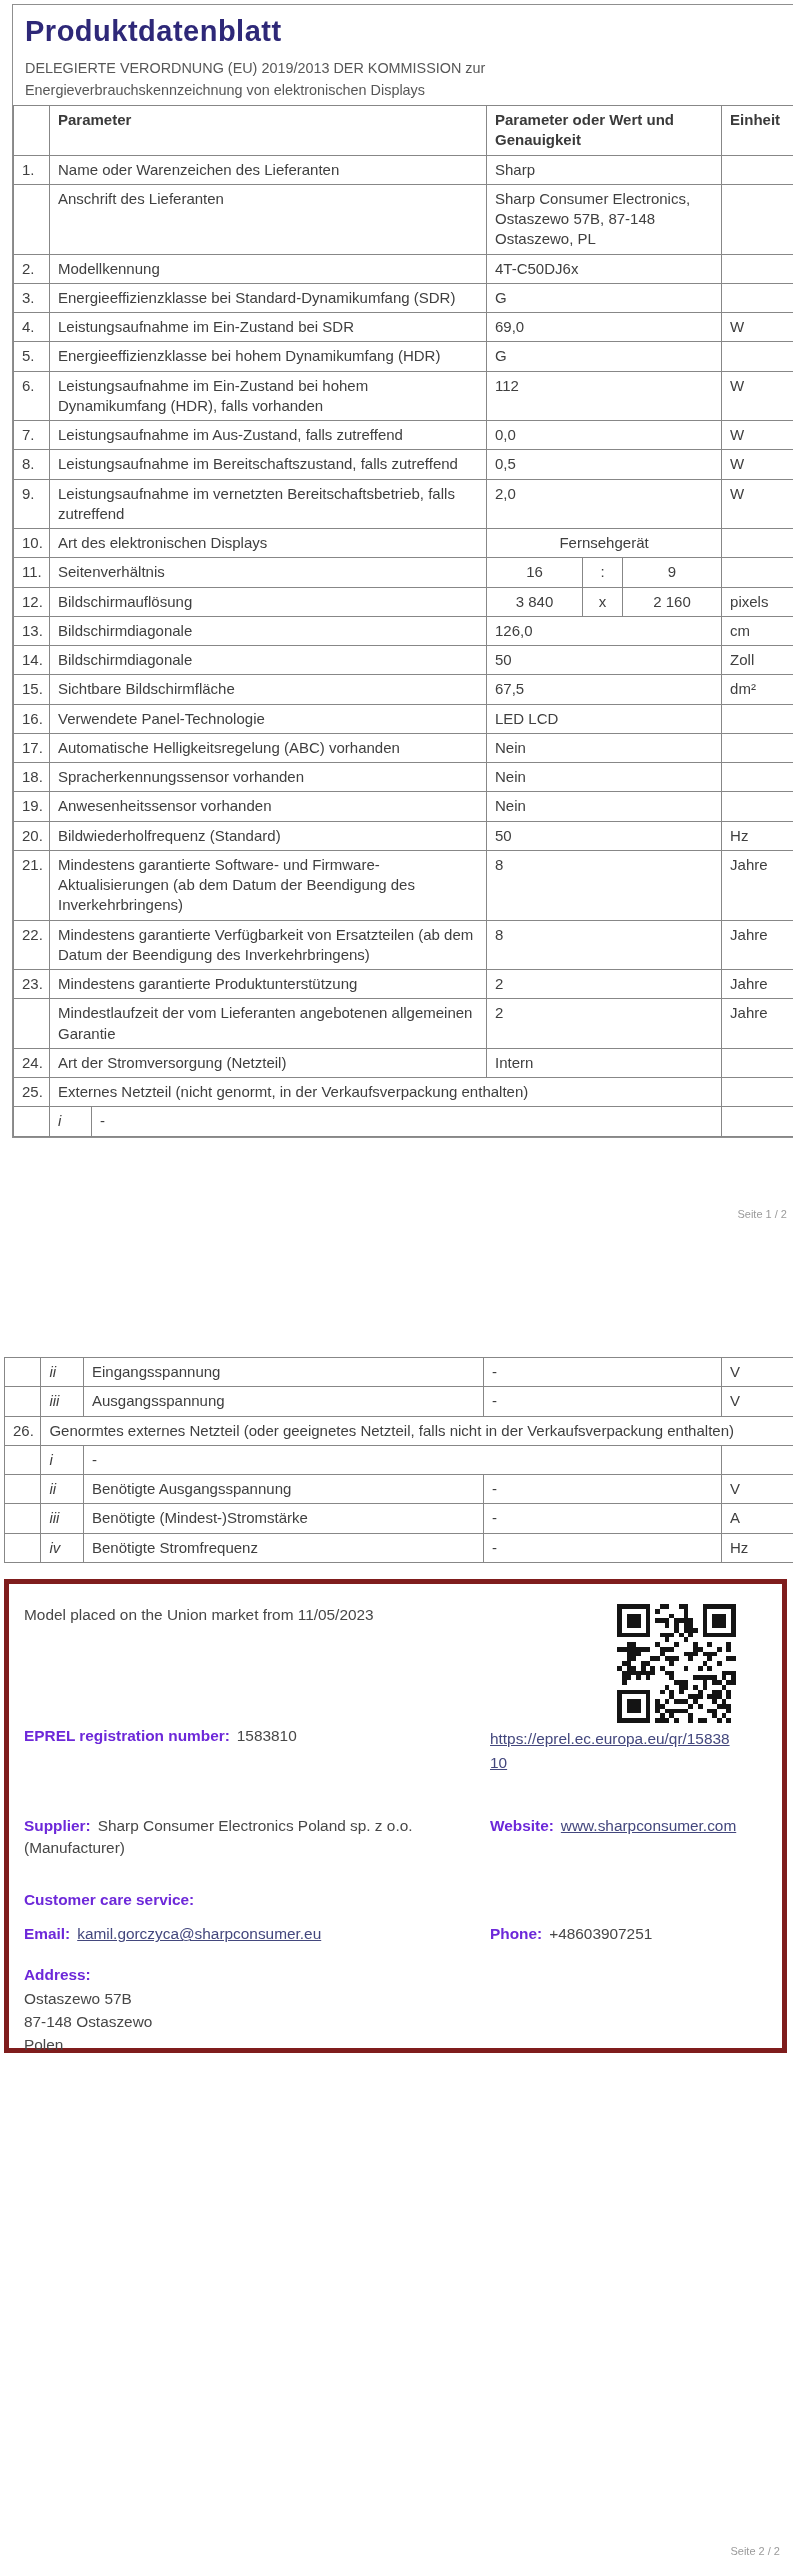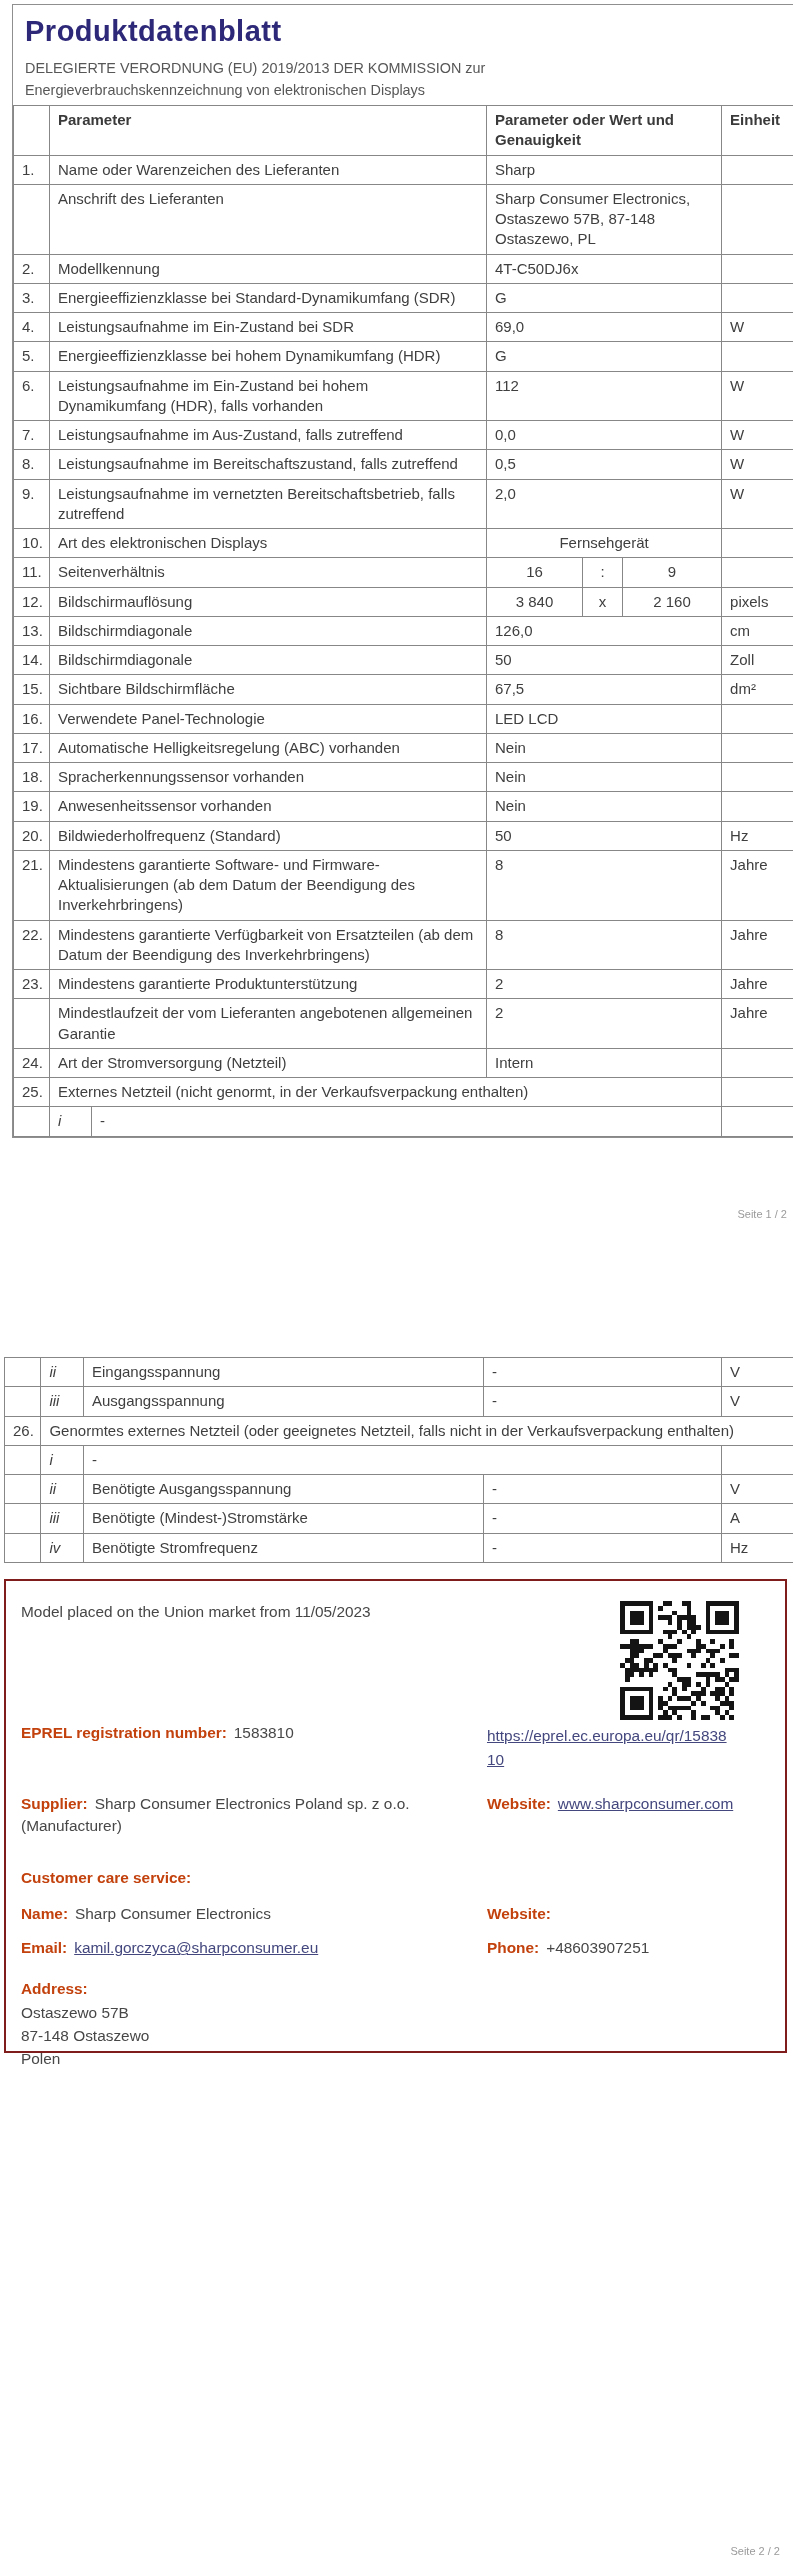--- a/index.html
+++ b/index.html
@@ -21,28 +21,28 @@
   td.th{font-weight:bold;color:#3a3a3a;}
   td.val-right{text-align:left;}
   td.val-center{text-align:center;}
   td.val-left{text-align:left;}
   .p2-table{left:4px;top:1357px;width:783px;}
   
   .page-footer{font-size:11px;color:#9b9b9b;}
   .footer1{top:1208px;right:7px;}
   .footer2{top:2545px;right:14px;}
   
-  .info-box{left:4px;top:1579px;width:783px;height:474px;border:2px solid #7f1d1d;background:#fff;
+  .info-box{left:4px;top:1579px;width:783px;height:474px;border:5px solid #7f1d1d;background:#fff;
             box-sizing:border-box;padding:22px 14px 14px 15px;font-size:15.4px;color:#474747;}
   .info-row{display:grid;grid-template-columns:458px 1fr;column-gap:8px;align-items:start;}
-  .info-label{font-weight:bold;color:#c2410c;margin-right:7px;}
+  .info-label{font-weight:bold;color:#6d28d9;margin-right:7px;}
   .link{color:#43477d;text-decoration:underline;cursor:pointer;}
   .link-wrap{display:inline-block;max-width:246px;word-break:break-all;line-height:1.55;}
   .row-eprel{margin-top:103px;}
-  .row-supplier{margin-top:21px;line-height:1.45;}
+  .row-supplier{margin-top:40px;line-height:1.45;}
   .row-care{margin-top:32px;}
   .row-name{margin-top:18px;}
   .row-email{margin-top:16px;}
   .row-address{margin-top:20px;line-height:1.5;}
   .qr{position:absolute;top:20px;right:46px;width:119px;height:119px;}
   .qr svg{width:100%;height:100%;}
 </style>
 </head>
 <body>
 
@@ -513,28 +513,20 @@
     <div>
       <span class="info-label">Supplier:</span><span>Sharp Consumer Electronics Poland sp. z o.o. (Manufacturer)</span>
     </div>
     <div>
       <span class="info-label">Website:</span><span class="link">www.sharpconsumer.com</span>
     </div>
   </div>
 
   <div class="row-care info-label">Customer care service:</div>
 
-  <div class="info-row row-name">
-    <div>
-      <span class="info-label">Name:</span><span>Sharp Consumer Electronics</span>
-    </div>
-    <div>
-      <span class="info-label">Website:</span>
-    </div>
-  </div>
 
   <div class="info-row row-email">
     <div>
       <span class="info-label">Email:</span><span class="link">kamil.gorczyca@sharpconsumer.eu</span>
     </div>
     <div>
       <span class="info-label">Phone:</span><span>+48603907251</span>
     </div>
   </div>
 

